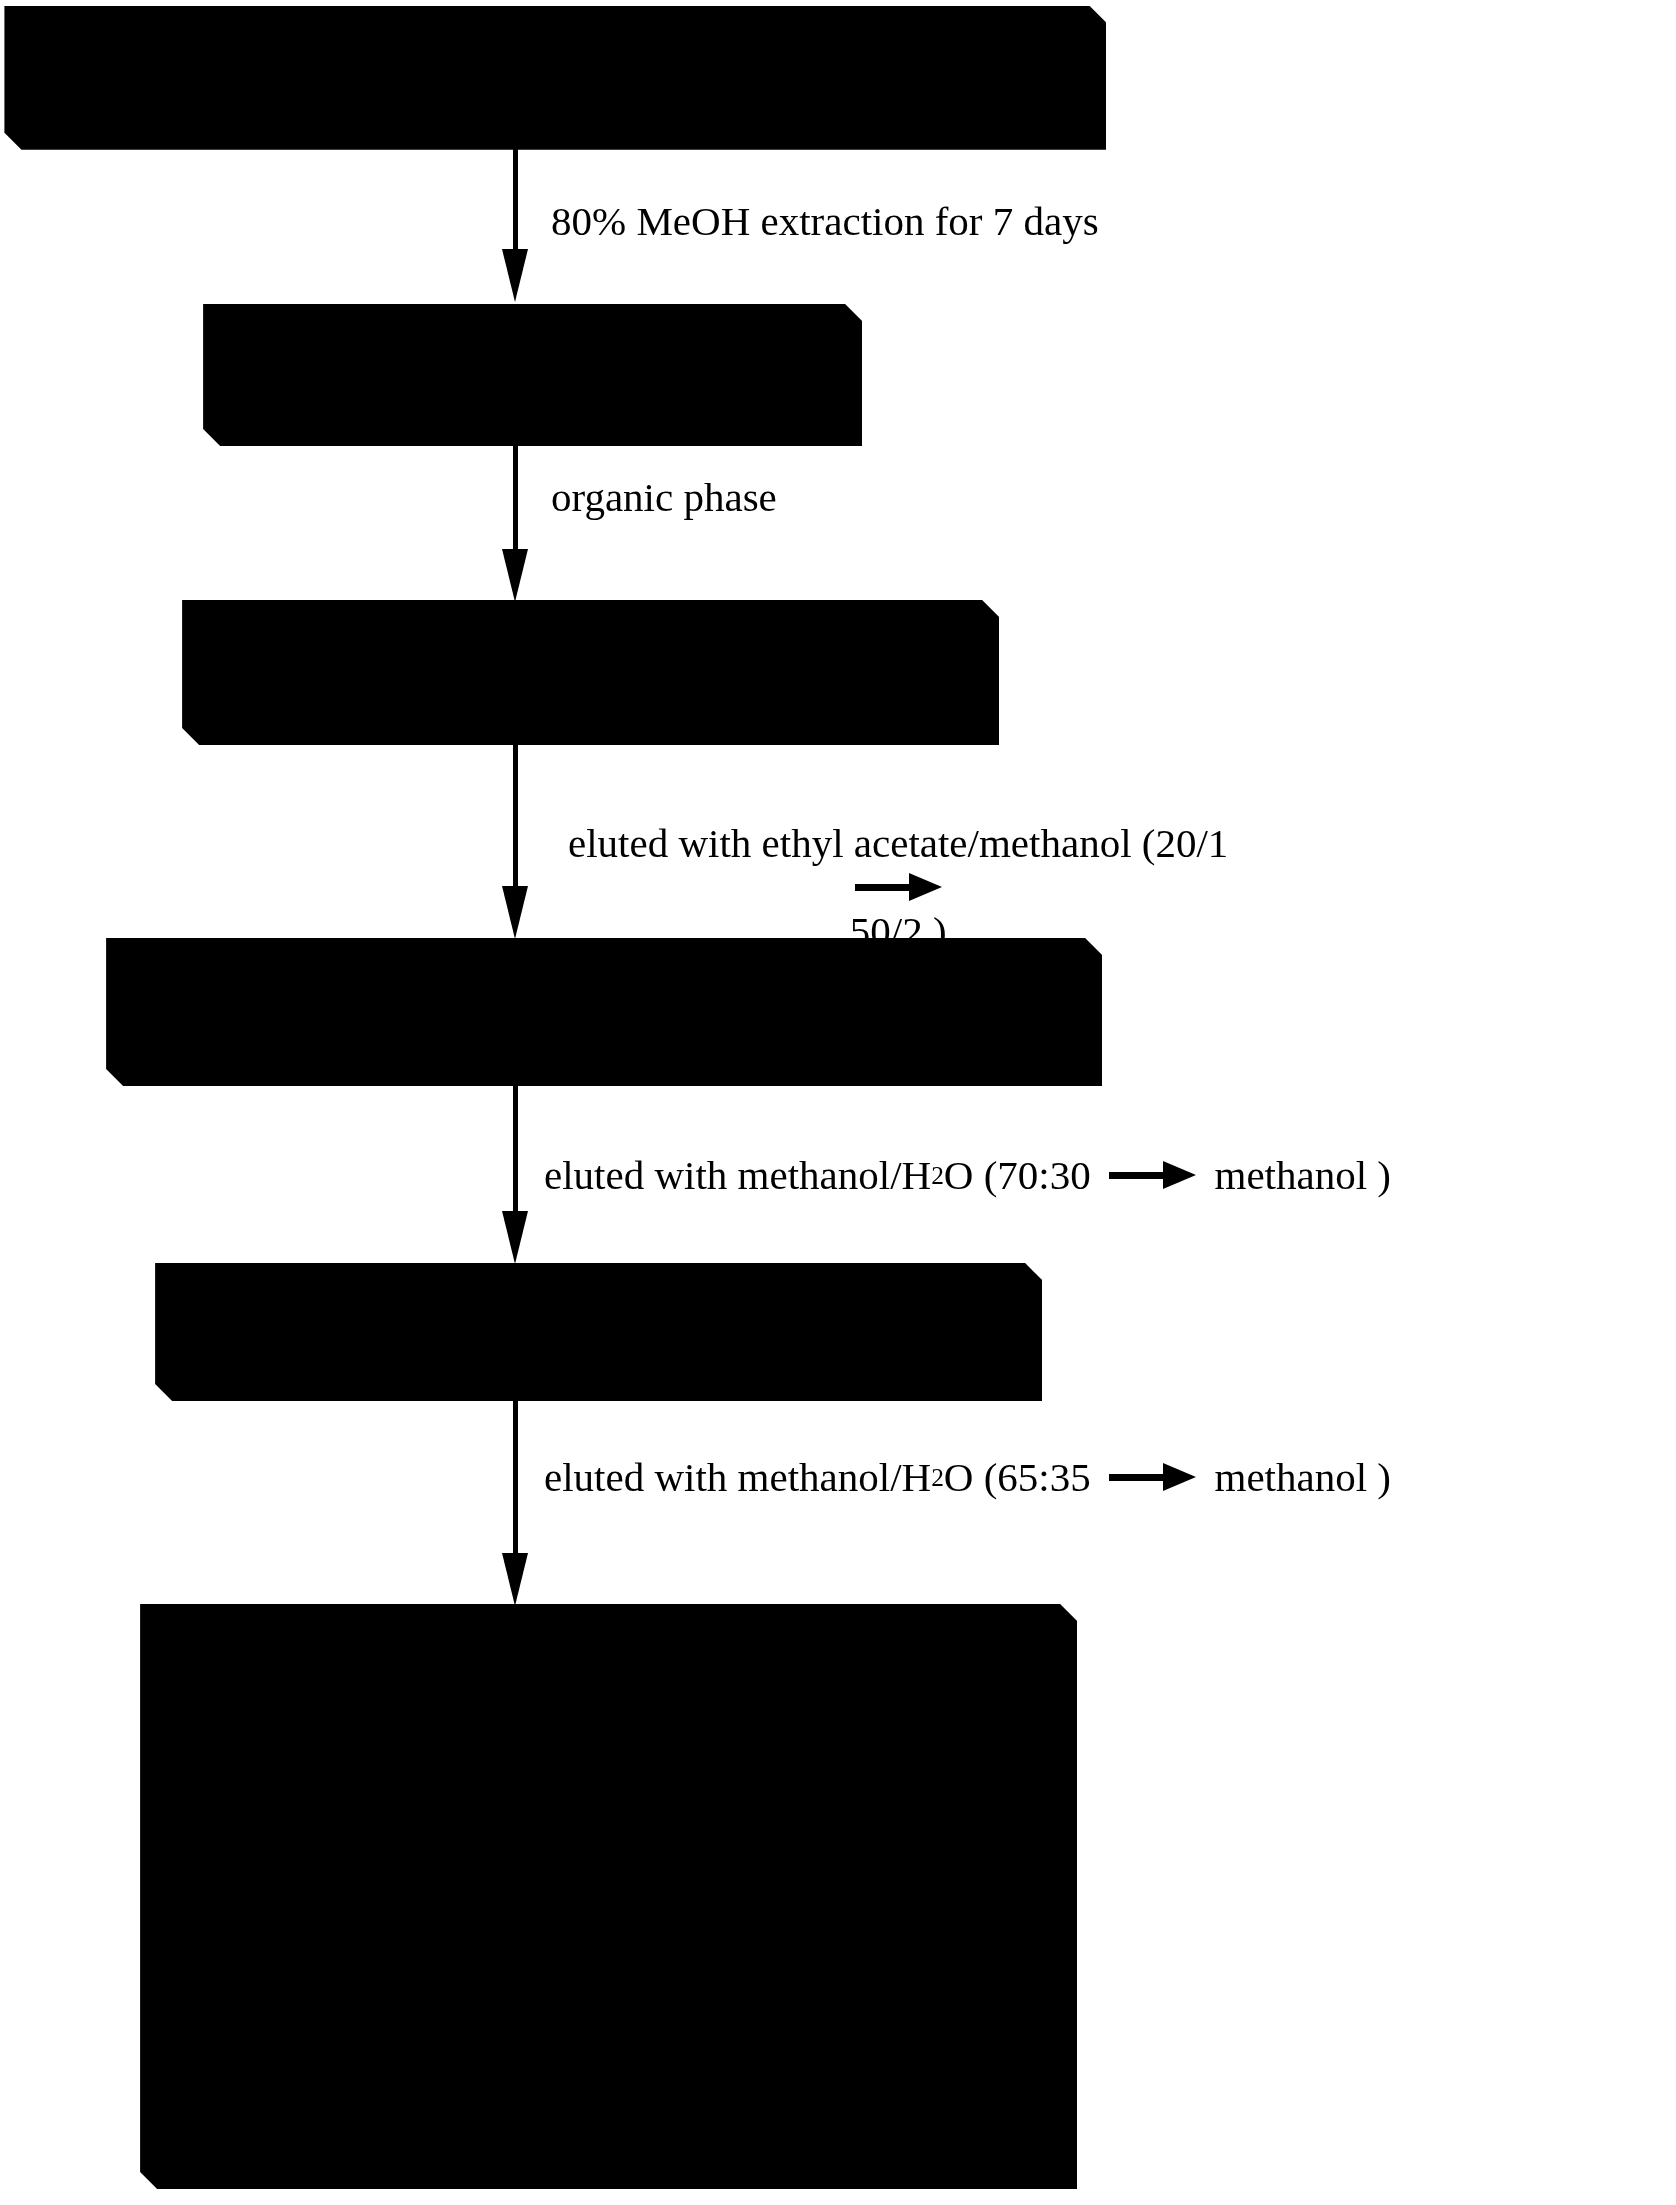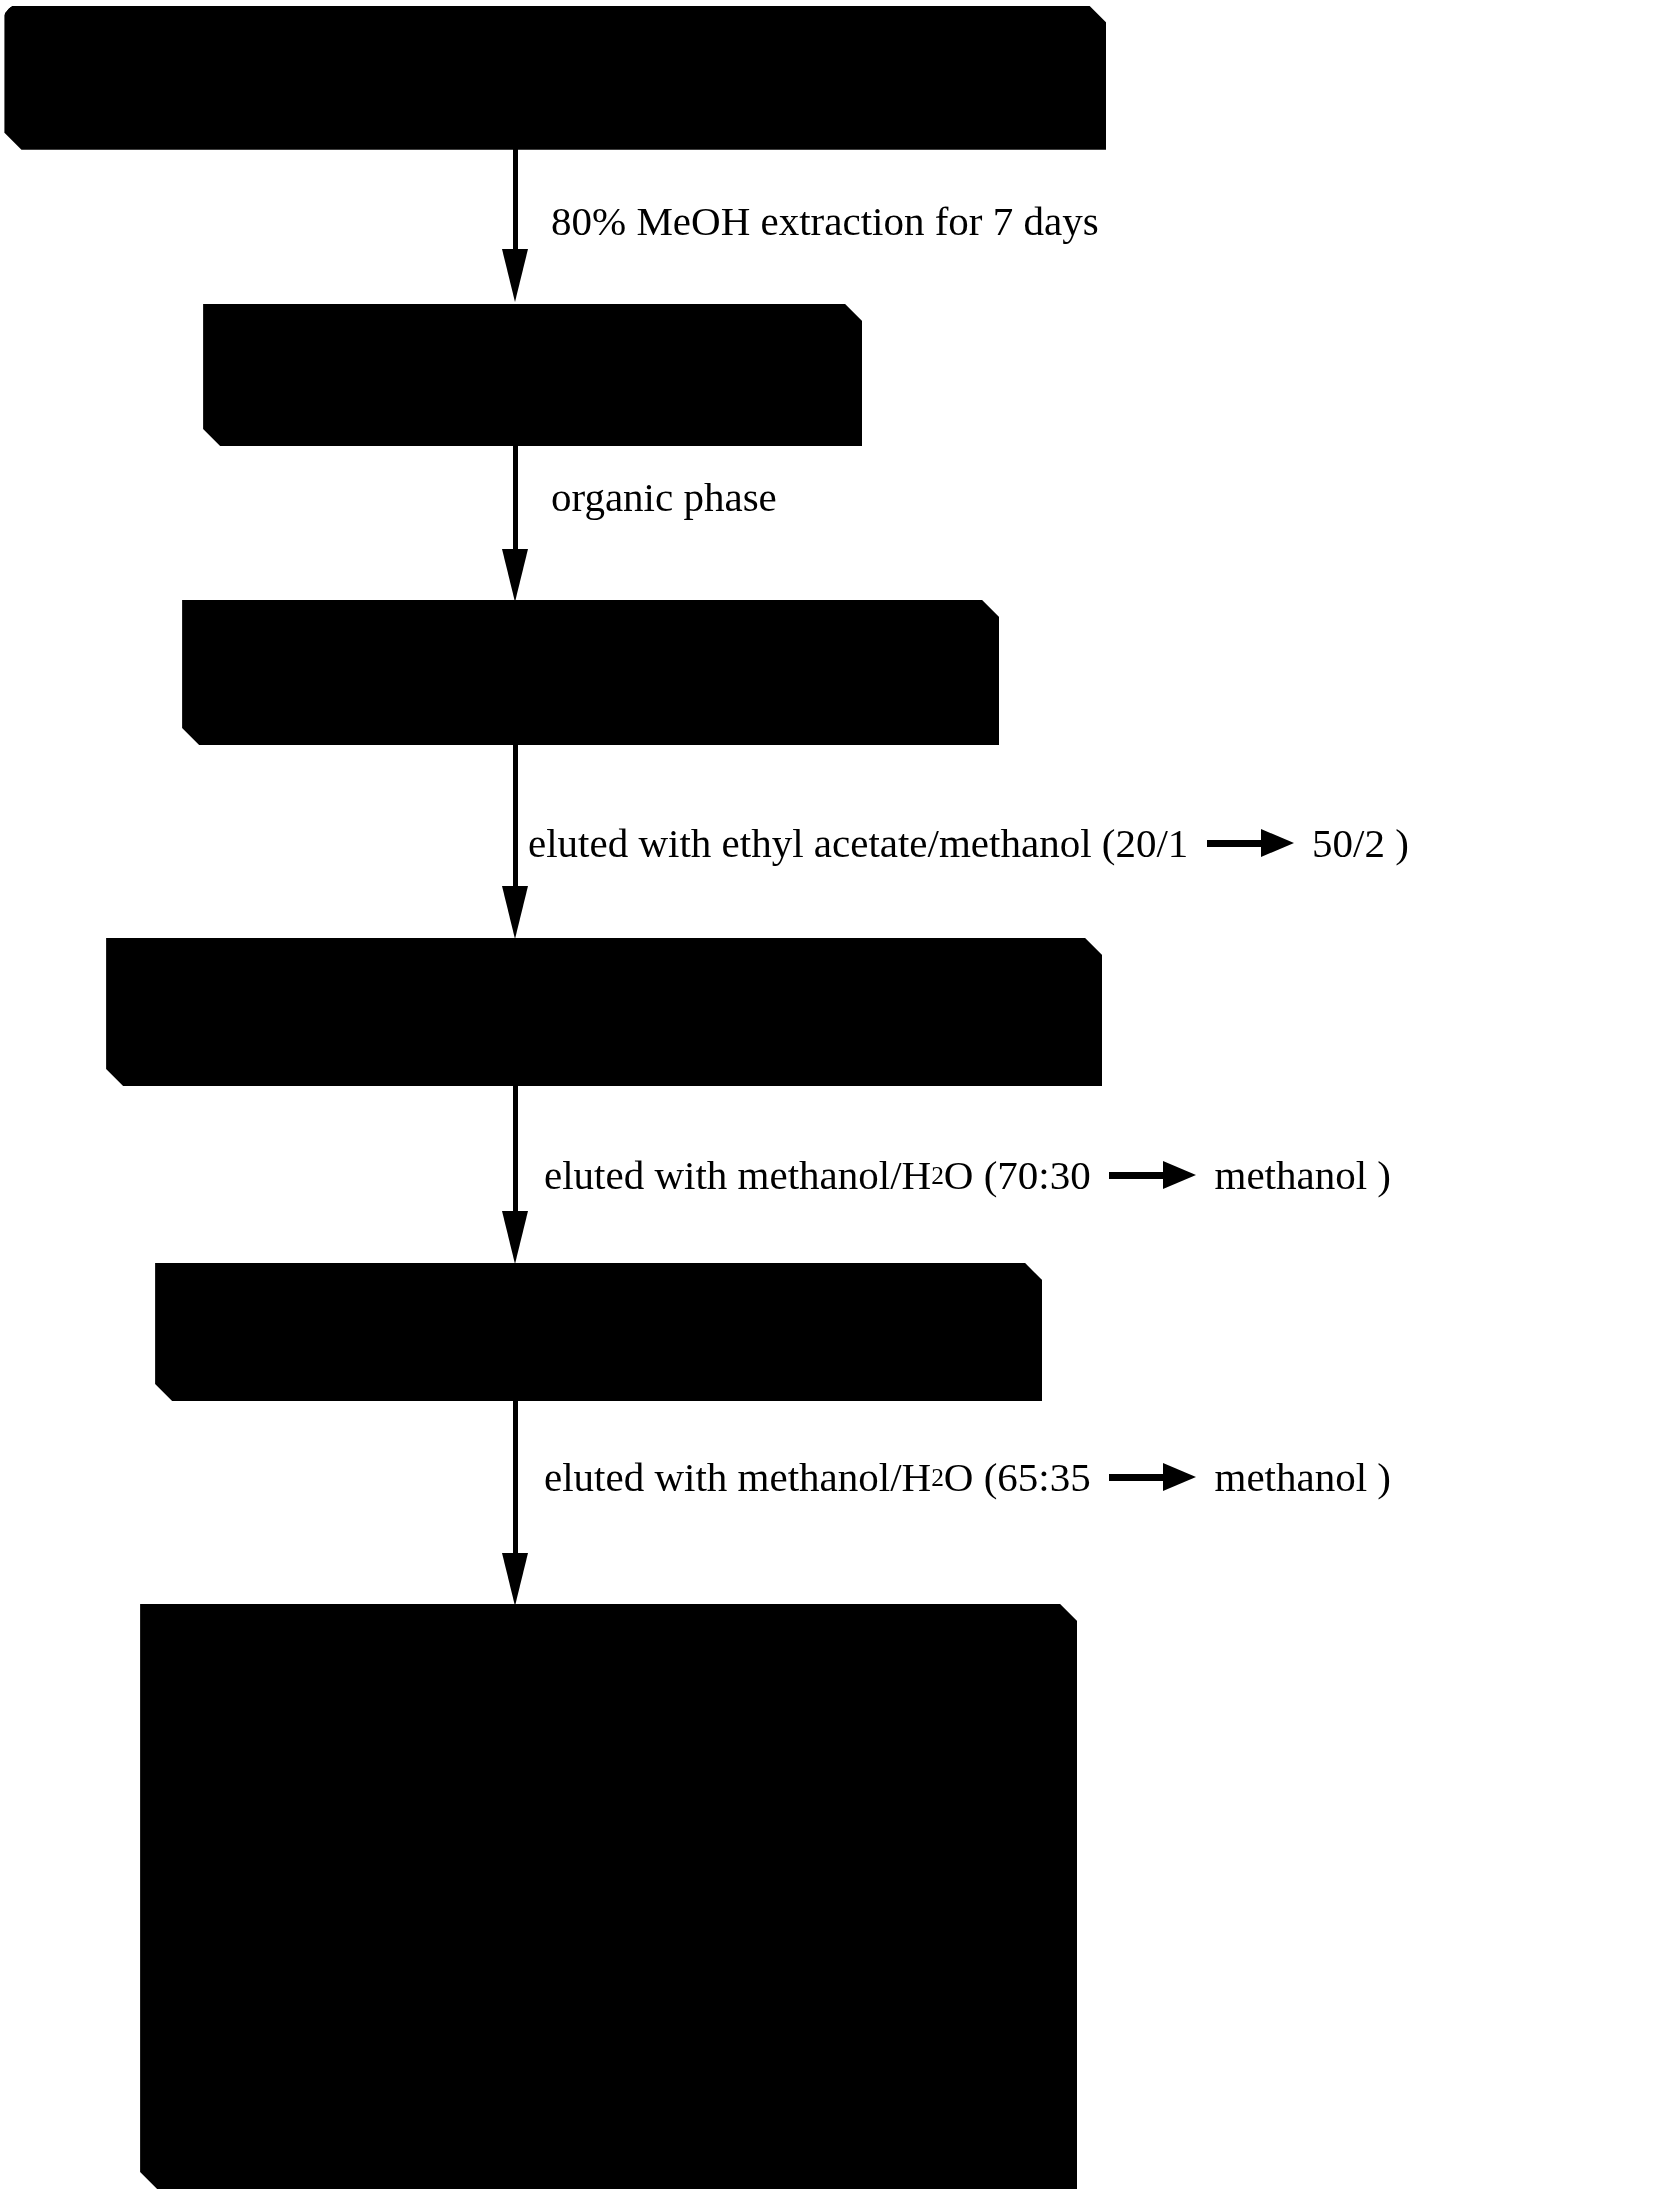--- a/index.html
+++ b/index.html
@@ -5,21 +5,20 @@
   html, body { margin: 0; padding: 0; background: #ffffff; }
 
   .page {
     position: relative;
     width: 1677px;
     height: 2205px;
     background: #ffffff;
     font-family: "Liberation Serif", "DejaVu Serif", serif;
     color: #000000;
     overflow: hidden;
-    border-radius: 30px;
   }
 
   
   .fbox {
     position: absolute;
     background: #ffffff;
     border: 5.9px solid #000000;
     z-index: 0;
     display: flex;
     align-items: center;
@@ -87,21 +86,21 @@
     position: absolute;
     font-size: 41px;
     line-height: 59px;
     white-space: pre;
     display: flex;
     align-items: center;
   }
   .annotation span { white-space: pre; }
   .ann1 { left: 551px; top: 192px; }
   .ann2 { left: 551px; top: 468px; }
-  .ann3 { left: 528px; top: 814px; }
+  .ann3 { left: 568px; top: 814px; flex-direction: column; }
   .ann4 { left: 544px; top: 1146px; }
   .ann5 { left: 544px; top: 1448px; }
 
   .sub { font-size: 0.62em; vertical-align: -0.24em; }
 
   
   .harrow {
     position: relative;
     display: inline-block;
     width: 87px;

